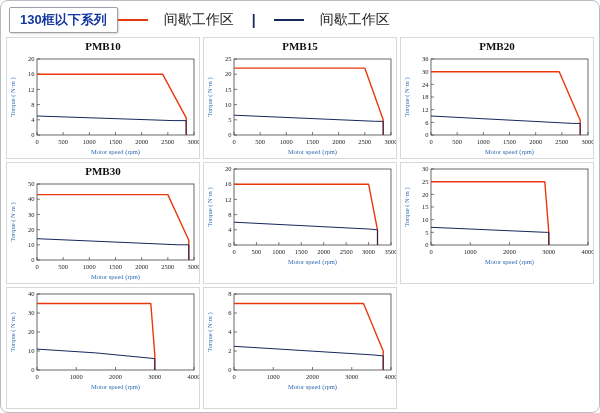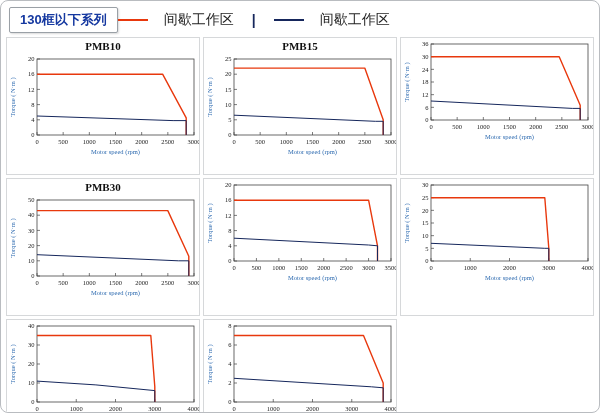--- a/index.html
+++ b/index.html
@@ -33,21 +33,21 @@
   .legend .sep { color: #16275c; font-weight: bold; margin: 0 2px; }
   .grid {
     display: grid;
     grid-template-columns: repeat(3, 1fr);
     gap: 3px;
     padding: 2px 5px 4px 5px;
   }
   .chart-cell {
     border: 1px solid #d6d8da;
     background: #fff;
-    height: 138px;
+    height: 122px;
     overflow: hidden;
   }
   .chart-title {
     text-align: center;
     font-family: "Liberation Serif", serif;
     font-weight: bold;
     font-size: 11px;
     color: #111;
     padding-top: 2px;
     height: 15px;
@@ -136,20 +136,21 @@
           <text x="27.5" y="23.399999999999995" text-anchor="end" font-size="6.5" fill="#222">20</text>
           <line x1="30" y1="6" x2="33" y2="6" stroke="#444" stroke-width="0.7"></line>
           <text x="27.5" y="8.2" text-anchor="end" font-size="6.5" fill="#222">25</text>
           <text x="108.5" y="101" text-anchor="middle" font-size="6.5" fill="#2e6bb0">Motor speed (rpm)</text>
           <text text-anchor="middle" font-size="6.5" fill="#2e6bb0" transform="translate(8,44) rotate(-90)">Torque ( N·m )</text>
           <polyline points="30.0,15.1 160.8,15.1 179.2,66.8 179.2,82.0" fill="none" stroke="#e8380d" stroke-width="1.4" stroke-linejoin="round"></polyline>
           <polyline points="30.0,62.2 171.3,68.3 179.2,68.3 179.2,82.0" fill="none" stroke="#16275c" stroke-width="1" stroke-linejoin="round"></polyline>
         </svg>
       </div>
       <div class="chart-cell">
+        <div class="chart-title">PMB20</div>
         <svg width="192" height="104" viewBox="0 0 192 104">
           <rect x="30" y="6" width="157" height="76" fill="none" stroke="#444" stroke-width="0.8"></rect>
           <line x1="30" y1="82" x2="30" y2="79" stroke="#444" stroke-width="0.7"></line>
           <text x="30" y="90.5" text-anchor="middle" font-size="6.5" fill="#222">0</text>
           <line x1="56.166666666666664" y1="82" x2="56.166666666666664" y2="79" stroke="#444" stroke-width="0.7"></line>
           <text x="56.166666666666664" y="90.5" text-anchor="middle" font-size="6.5" fill="#222">500</text>
           <line x1="82.33333333333333" y1="82" x2="82.33333333333333" y2="79" stroke="#444" stroke-width="0.7"></line>
           <text x="82.33333333333333" y="90.5" text-anchor="middle" font-size="6.5" fill="#222">1000</text>
           <line x1="108.5" y1="82" x2="108.5" y2="79" stroke="#444" stroke-width="0.7"></line>
           <text x="108.5" y="90.5" text-anchor="middle" font-size="6.5" fill="#222">1500</text>

